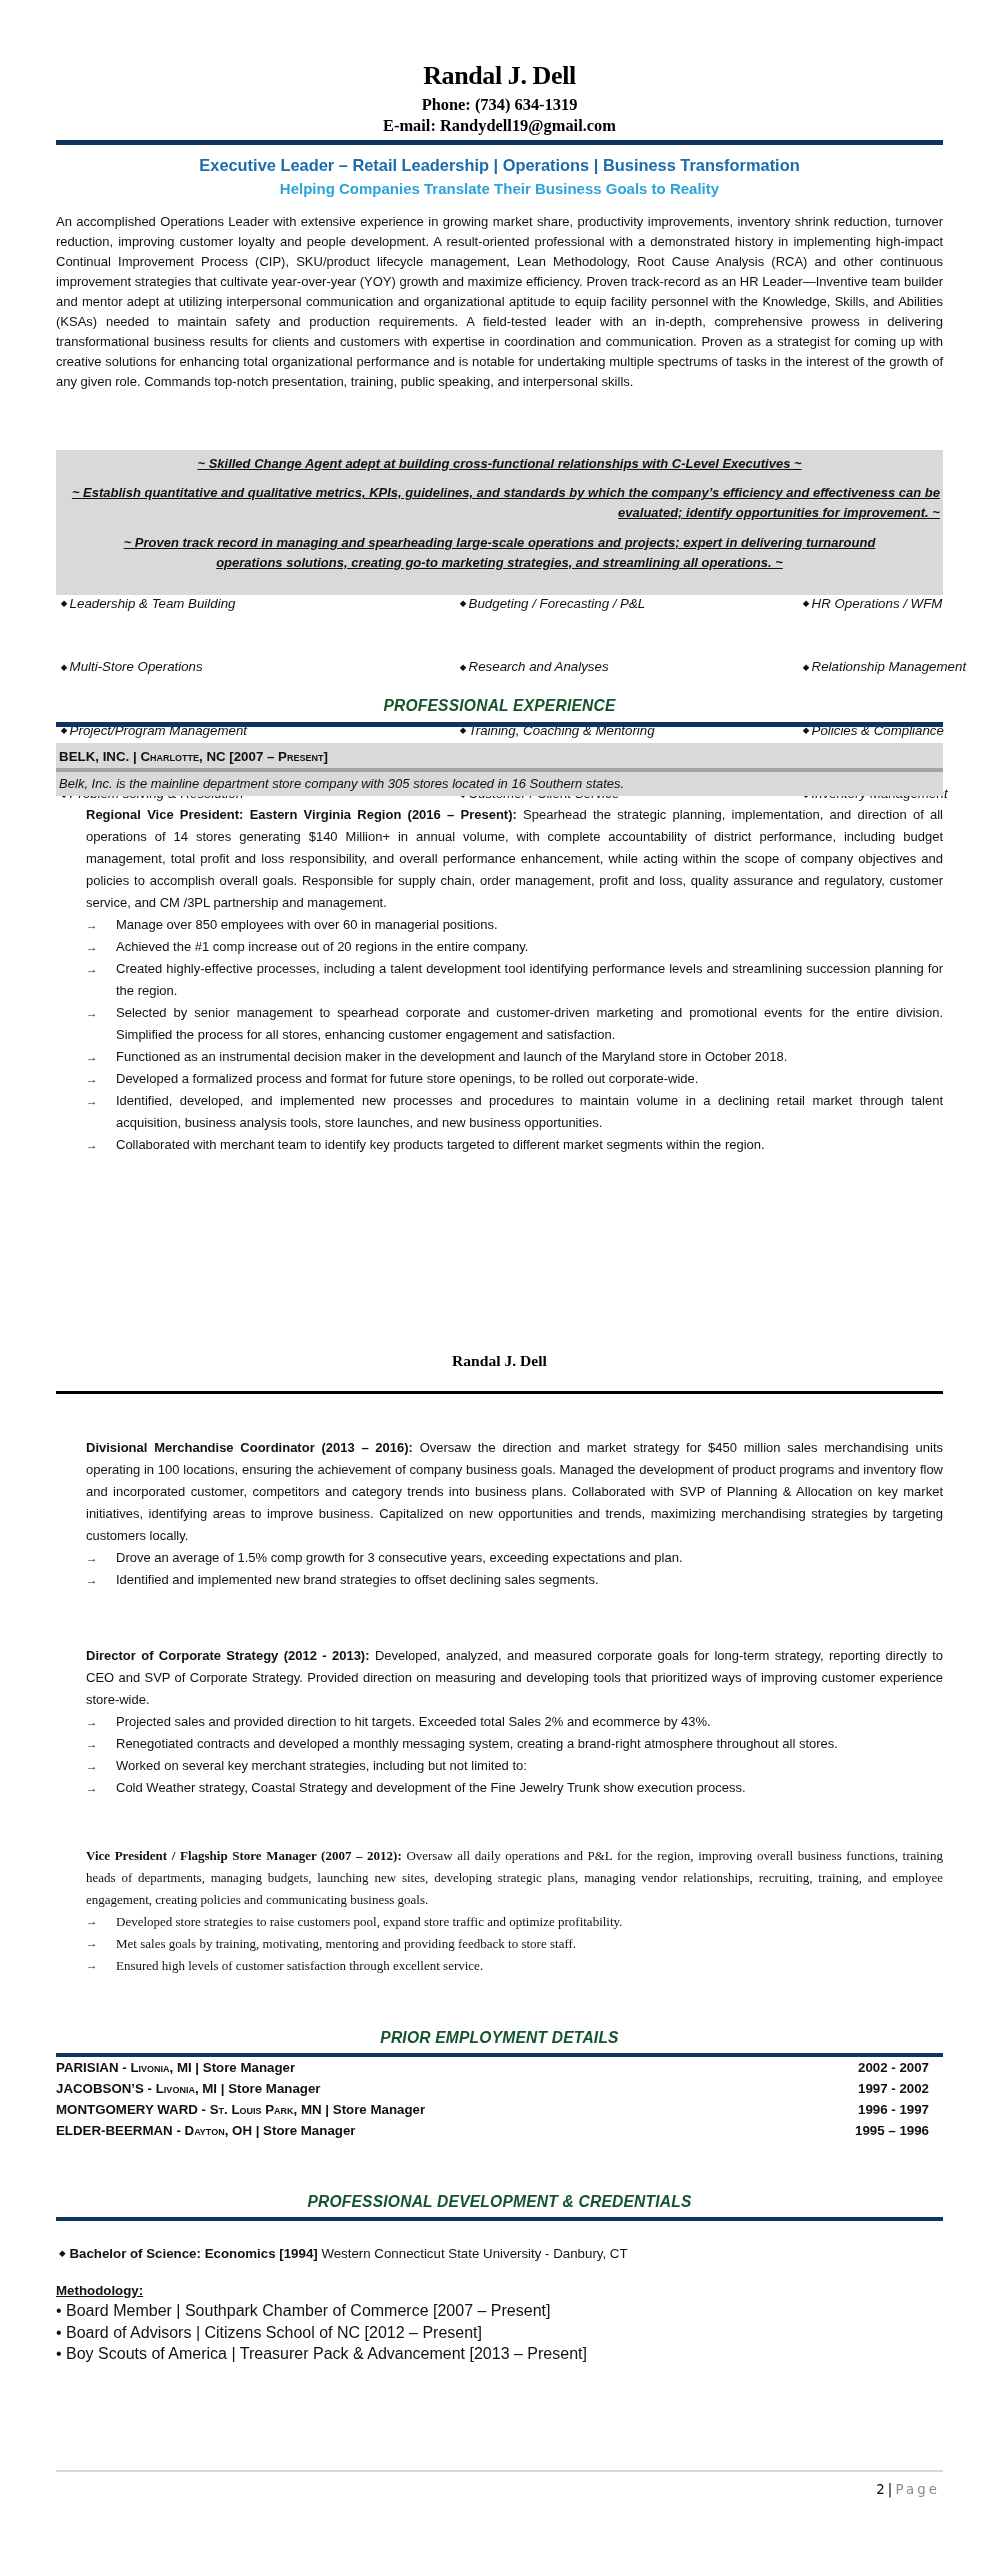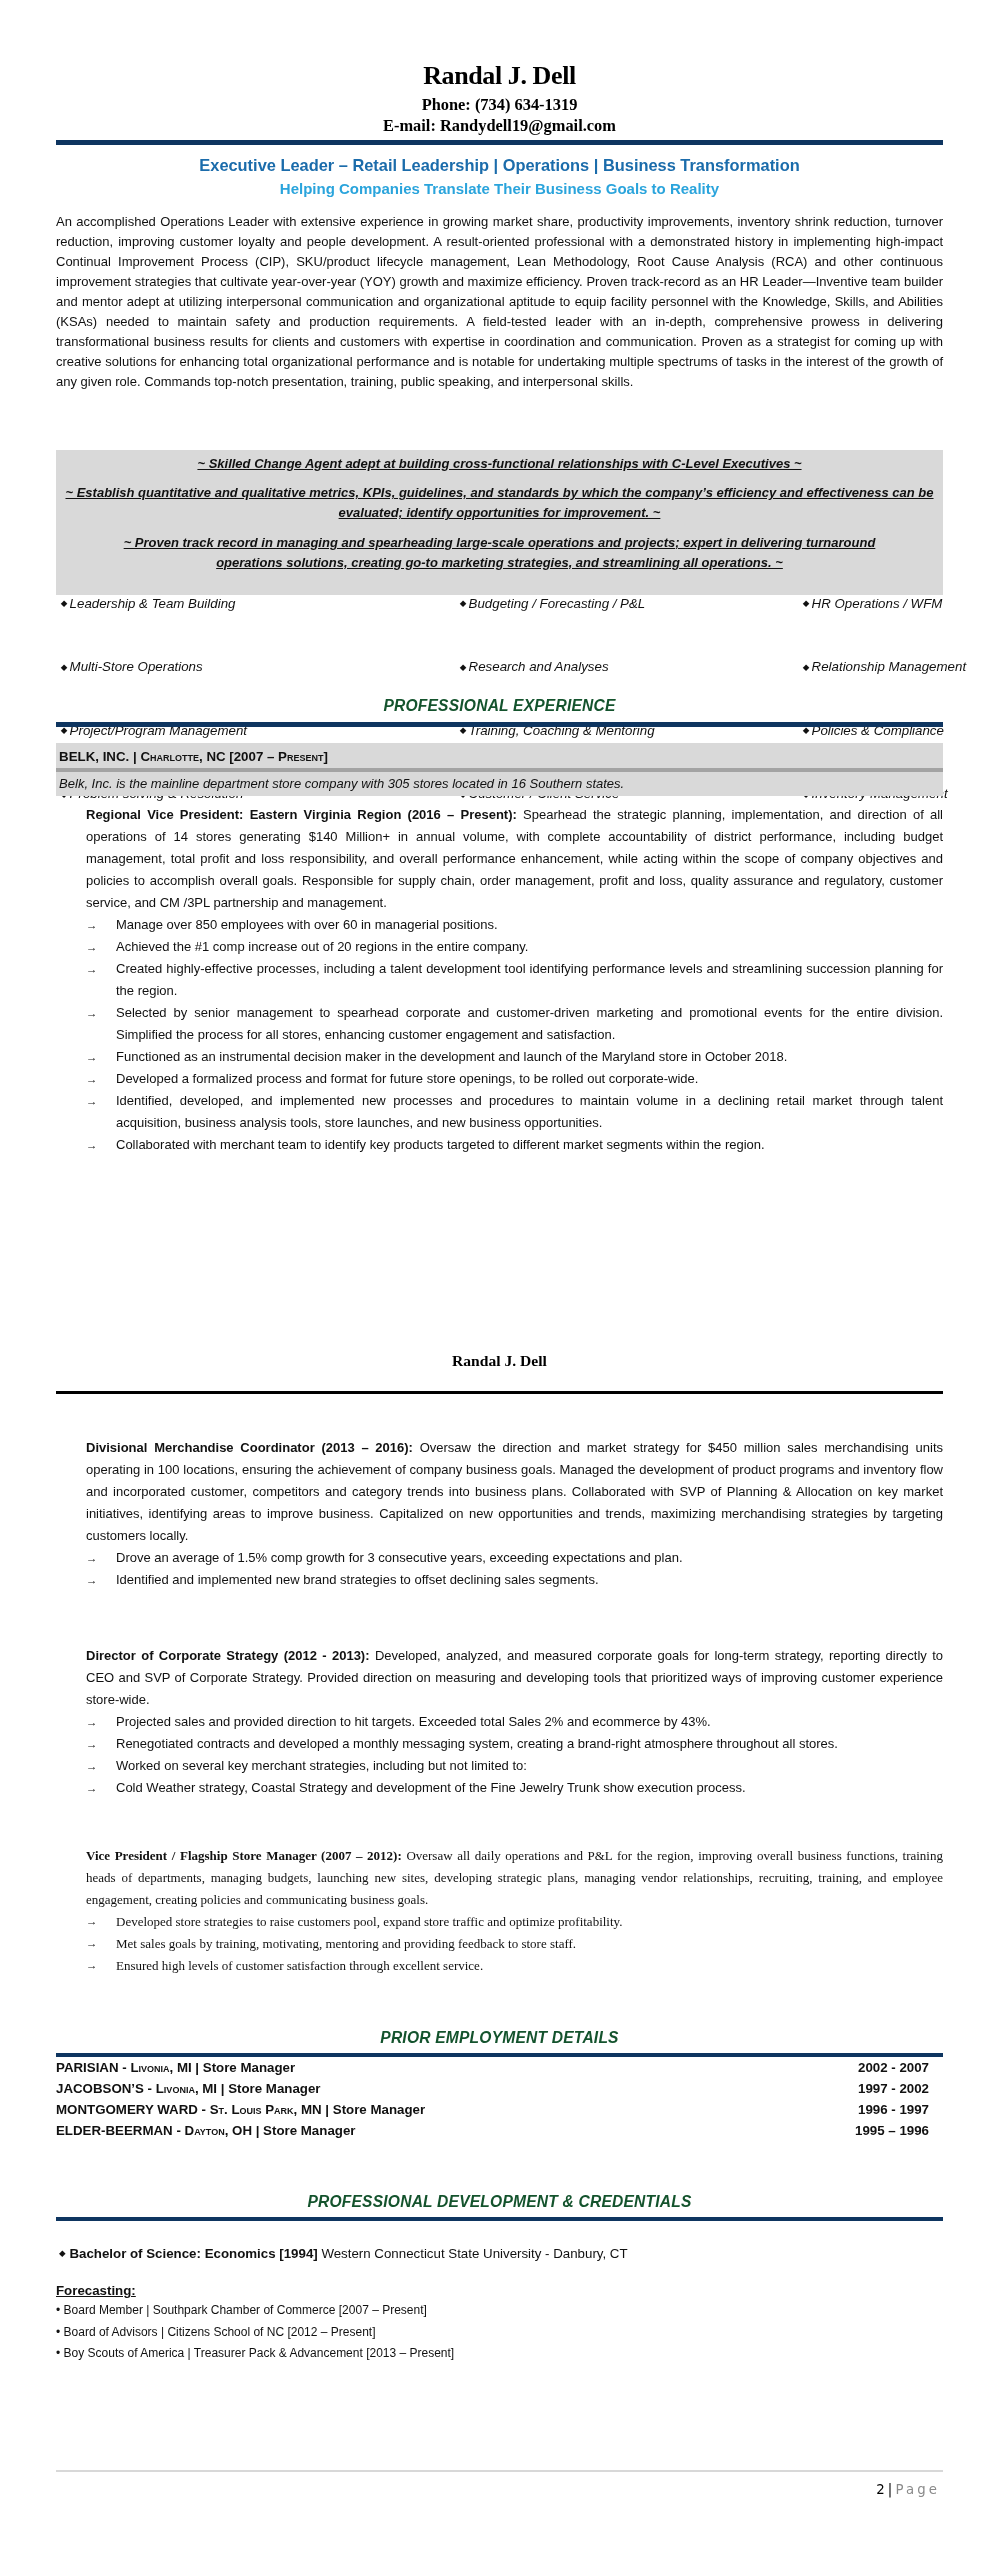--- a/index.html
+++ b/index.html
@@ -45,21 +45,21 @@
   .role li { position: relative; padding-left: 30px; text-align: justify; }
   .role li .arr { position: absolute; left: 0; top: 0; font-size: 11.7px; }
 
   .prior { position: absolute; left: 0; width: 100%; font-weight: bold; font-size: 13.3px; line-height: 21px; }
   .prior .row { display: flex; justify-content: space-between; padding-right: 14px; }
   .prior .sc { font-variant: small-caps; }
 
   .edu { position: absolute; left: 3.1px; font-size: 13.3px; }
   .edu b { font-weight: bold; }
   .aff-title { position: absolute; left: 0; font-weight: bold; font-size: 13.3px; text-decoration: underline; }
-  .aff-list { position: absolute; left: 0; font-size: 12px; line-height: 21.5px; list-style: none; }
+  .aff-list { position: absolute; left: 0; font-size: 16px; line-height: 21.5px; list-style: none; }
 
   .footer-rule { position: absolute; left: 56px; width: 887px; height: 2.3px; background: #d8d8d8; }
   .footer-page { position: absolute; right: 55px; font-size: 13.3px; font-family: "DejaVu Sans", sans-serif; }
   .footer-page .num { color: #000; }
   .footer-page .sep { color: #000; margin: 0 3.1px; }
   .footer-page .word { color: #8a8a8a; letter-spacing: 3.1px; }
 </style>
 </head>
 <body>
 
@@ -70,21 +70,21 @@
   <div class="hdr-line" style="top:116px;">E-mail: Randydell19@gmail.com</div>
   <div class="rule-navy" style="top:140px;"></div>
 
   <div class="headline sub" style="top:180px;">Helping Companies Translate Their Business Goals to Reality</div>
   <div class="headline main" style="top:156px;">Executive Leader – Retail Leadership | Operations | Business Transformation</div>
 
   <p class="para" style="top:212px;">An accomplished Operations Leader with extensive experience in growing market share, productivity improvements, inventory shrink reduction, turnover reduction, improving customer loyalty and people development. A result-oriented professional with a demonstrated history in implementing high-impact Continual Improvement Process (CIP), SKU/product lifecycle management, Lean Methodology, Root Cause Analysis (RCA) and other continuous improvement strategies that cultivate year-over-year (YOY) growth and maximize efficiency. Proven track-record as an HR Leader—Inventive team builder and mentor adept at utilizing interpersonal communication and organizational aptitude to equip facility personnel with the Knowledge, Skills, and Abilities (KSAs) needed to maintain safety and production requirements. A field-tested leader with an in-depth, comprehensive prowess in delivering transformational business results for clients and customers with expertise in coordination and communication. Proven as a strategist for coming up with creative solutions for enhancing total organizational performance and is notable for undertaking multiple spectrums of tasks in the interest of the growth of any given role. Commands top-notch presentation, training, public speaking, and interpersonal skills.</p>
 
   <div class="grey-box" style="top:450px;height:145px;padding-top:3.9px;text-decoration:underline;">
     <p style="margin-bottom:9.4px;">~ Skilled Change Agent adept at building cross-functional relationships with C-Level Executives ~</p>
-    <p style="margin:0 3.1px 9.4px;">~ Establish quantitative and qualitative metrics, KPIs, guidelines, and standards by which the company’s efficiency and effectiveness can be evaluated; identify opportunities for improvement. ~</p>
+    <p style="margin:0 3.1px 9.4px;text-align:right;">~ Establish quantitative and qualitative metrics, KPIs, guidelines, and standards by which the company’s efficiency and effectiveness can be evaluated; identify opportunities for improvement. ~</p>
     <p style="margin:0 47px;">~ Proven track record in managing and spearheading large-scale operations and projects; expert in delivering turnaround operations solutions, creating go-to marketing strategies, and streamlining all operations. ~</p>
   </div>
 
   <div class="skills" style="top:594px;gap:44px;">
     <div class="sk"><span class="bullet">◆</span><span>Leadership &amp; Team Building</span></div>
     <div class="sk"><span class="bullet">◆</span><span>Budgeting / Forecasting / P&amp;L</span></div>
     <div class="sk"><span class="bullet">◆</span><span>HR Operations / WFM</span></div>
     <div class="sk"><span class="bullet">◆</span><span>Multi-Store Operations</span></div>
     <div class="sk"><span class="bullet">◆</span><span>Research and Analyses</span></div>
     <div class="sk"><span class="bullet">◆</span><span>Relationship Management</span></div>
@@ -174,21 +174,21 @@
   </div>
 
   <div class="section-title" style="top:882px;">PROFESSIONAL DEVELOPMENT &amp; CREDENTIALS</div>
   <div class="rule-navy" style="top:906px;height:3.9px;"></div>
 
   <div class="edu" style="top:935px;">
     <span style="font-size:8.6px;vertical-align:1.6px;">◆</span>
     <b>Bachelor of Science: Economics [1994]</b><span> Western Connecticut State University - Danbury, CT</span>
   </div>
 
-  <div class="aff-title" style="top:972px;">Forecasting:</div>
+  <div class="aff-title" style="top:972px;">Methodology:</div>
   <ul class="aff-list" style="top:989px;">
     <li><span>• </span><span>Board Member | Southpark Chamber of Commerce [2007 – Present]</span></li>
     <li><span>• </span><span>Board of Advisors | Citizens School of NC [2012 – Present]</span></li>
     <li><span>• </span><span>Boy Scouts of America | Treasurer Pack &amp; Advancement [2013 – Present]</span></li>
   </ul>
 </div>
 
 <div class="footer-rule" style="top:2470px;"></div>
 <div class="footer-page" style="top:2482px;">
   <span class="num">2</span><span class="sep">|</span><span class="word">Page</span>

